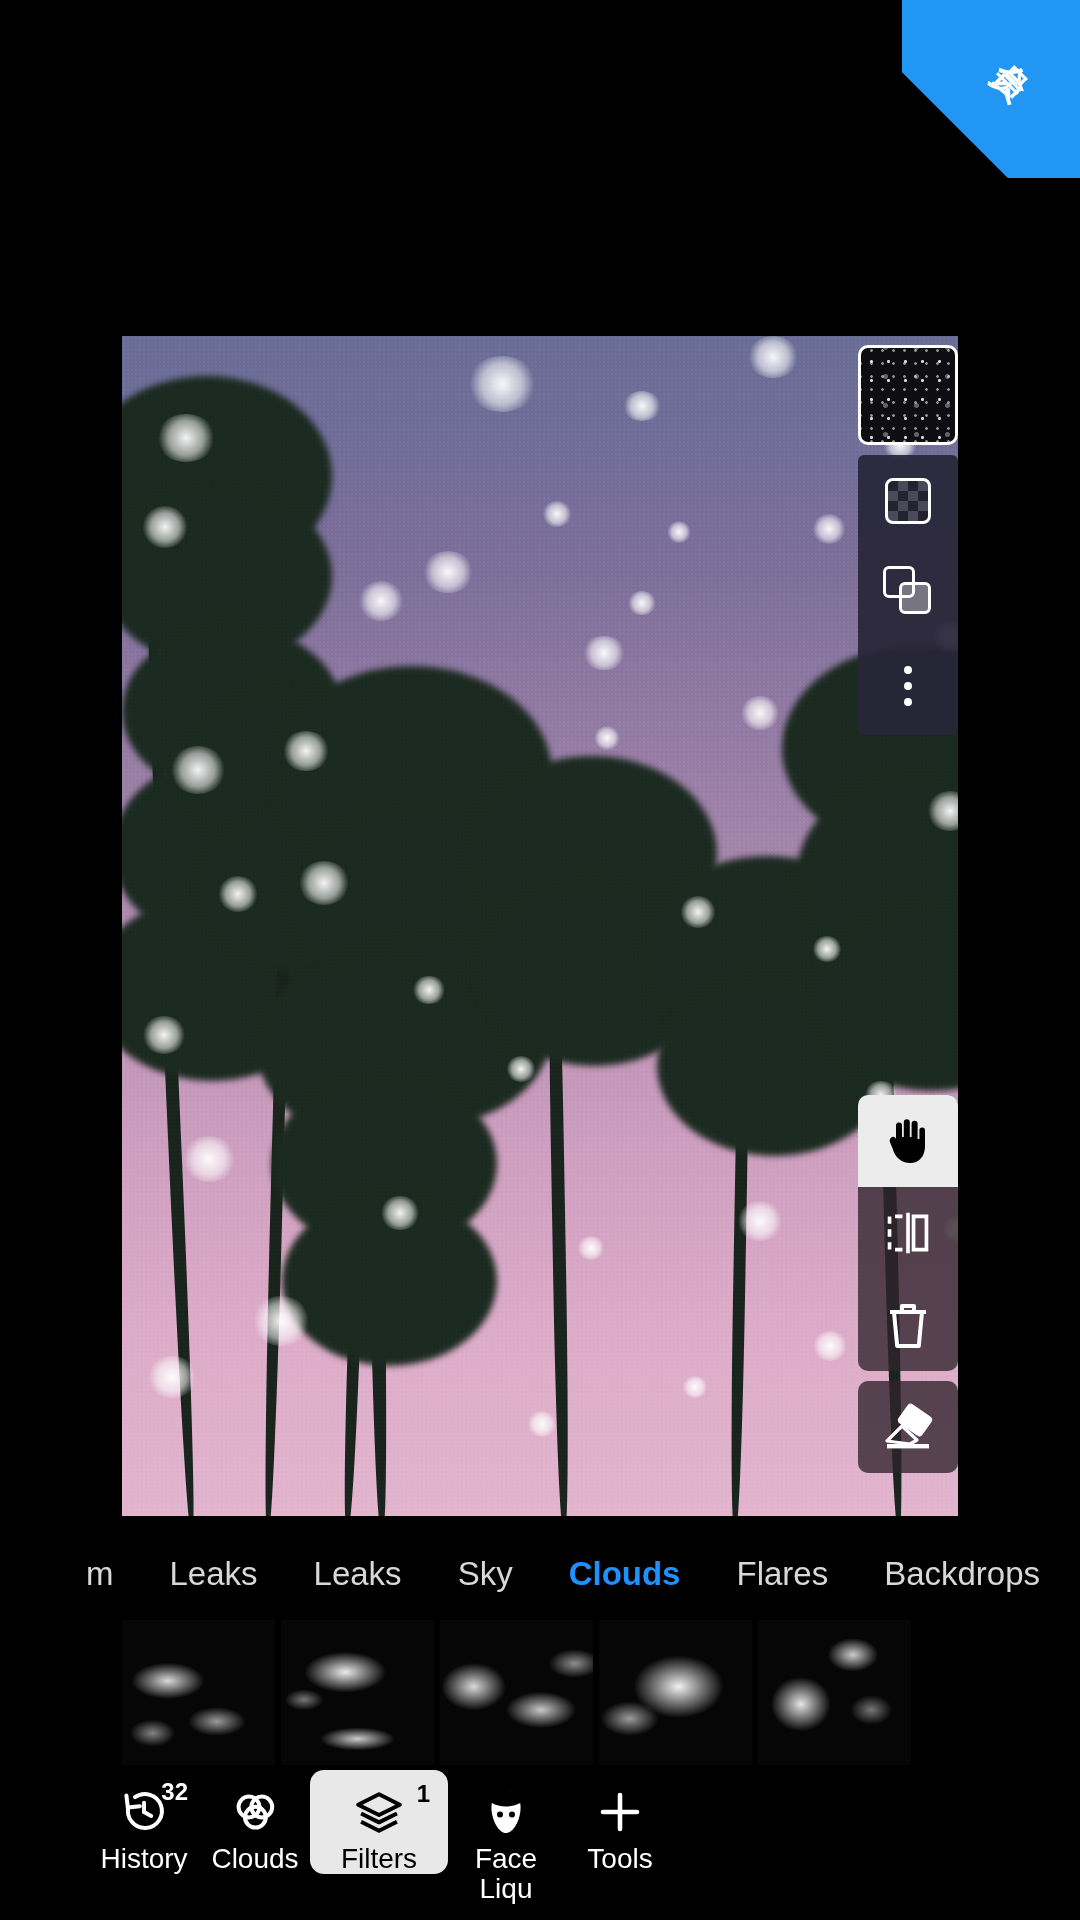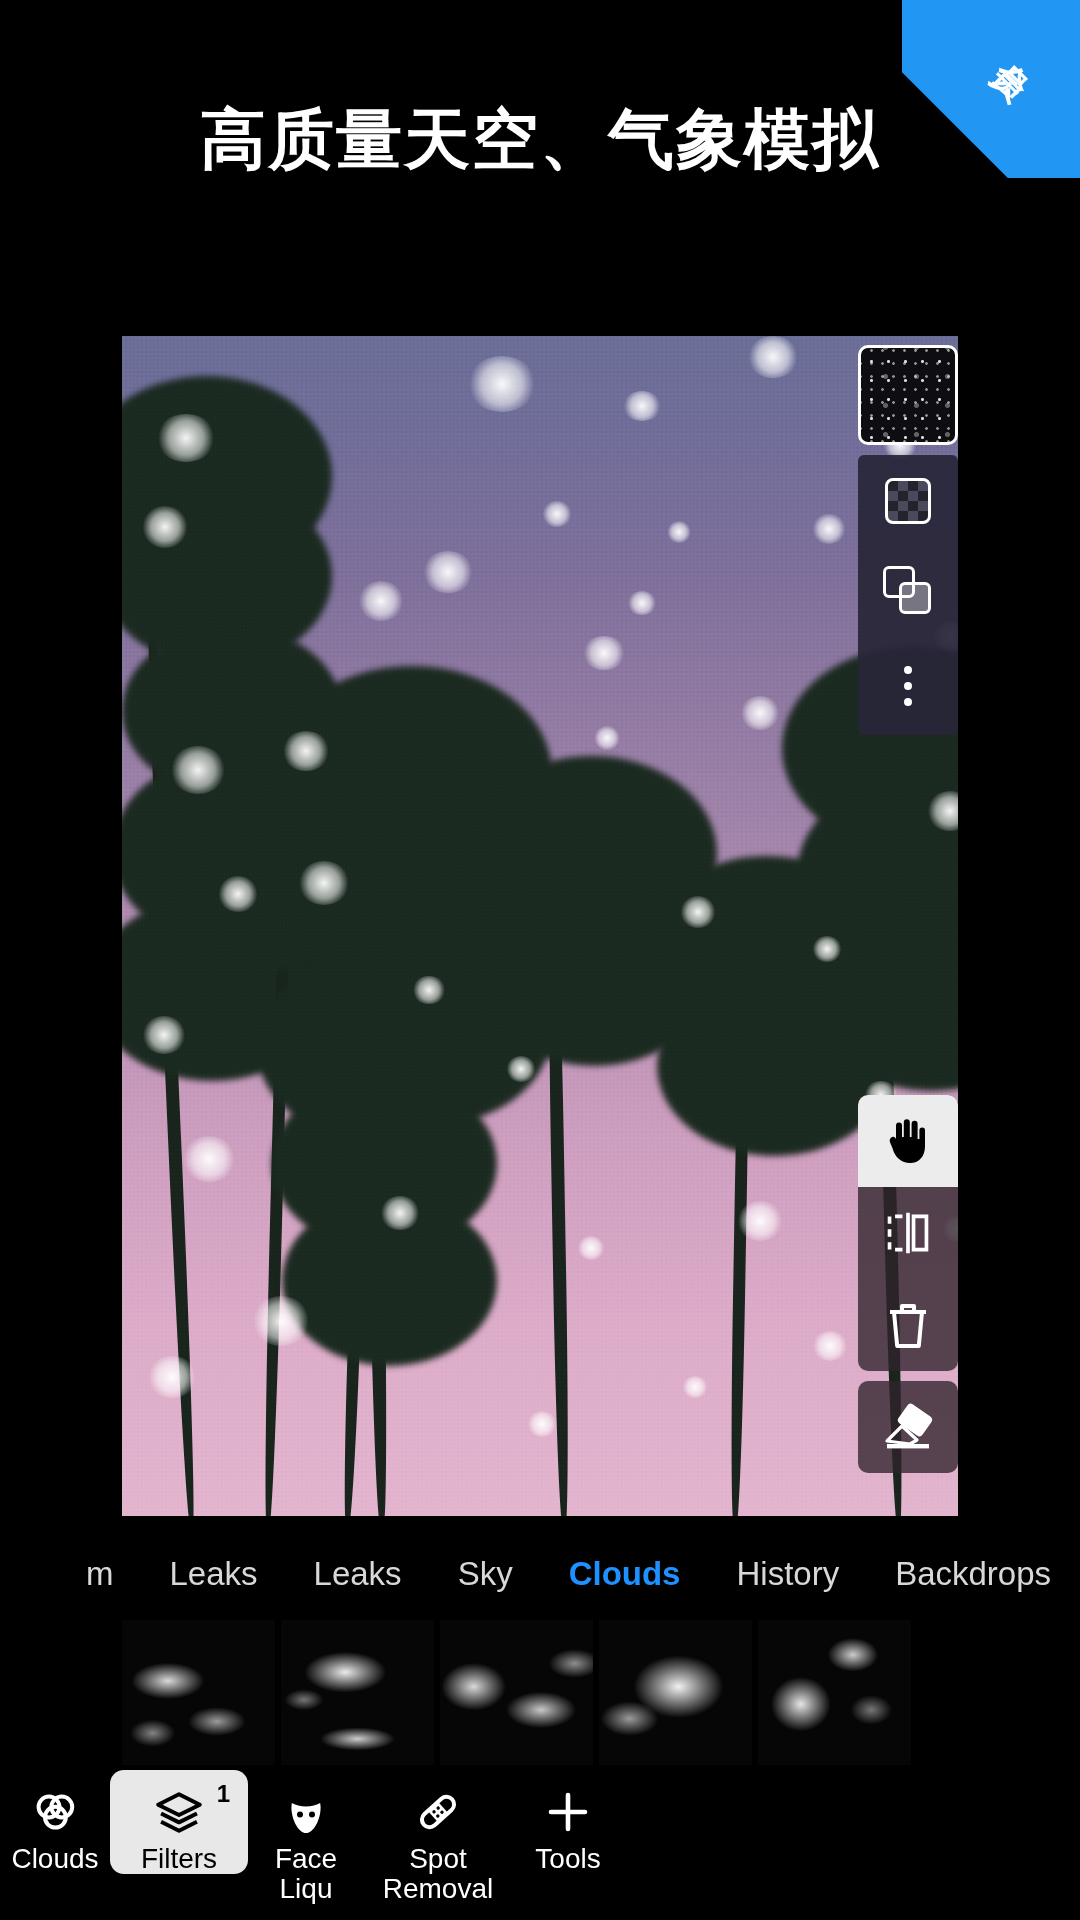--- a/index.html
+++ b/index.html
@@ -165,21 +165,20 @@
     position:absolute; font-size:24px; font-weight:bold; color:#fff;
   }
   .nav-item.active .nav-badge{ color:#000; }
   .clipped-label{ overflow:hidden; }
 </style>
 </head>
 <body>
 
 <div id="app">
 
-  <div class="promo-title">高质量天空、气象模拟</div>
 
   <div class="ribbon-wrap">
     <div class="ribbon-tri"></div>
     <div class="ribbon-text">会员</div>
   </div>
 
   <div class="canvas">
 
     <div class="trunk" style="left:42px;top:230px;width:13px;height:960px;transform:rotate(-2.5deg);"></div>
     <div class="crown" style="left:-40px;top:40px;width:250px;height:200px;filter:blur(3px);"></div>
@@ -326,21 +325,21 @@
       </div>
     </div>
   </div>
 
   <div class="tabs">
     <div class="tab clip-left">m</div>
     <div class="tab">Leaks</div>
     <div class="tab">Leaks</div>
     <div class="tab">Sky</div>
     <div class="tab active">Clouds</div>
-    <div class="tab">History</div>
+    <div class="tab">Flares</div>
     <div class="tab">Backdrops</div>
 
   </div>
 
   <div class="strip">
     <div class="thumbs">
 
       <div class="thumb">
         <div class="cloud" style="background:
           radial-gradient(ellipse 52px 26px at 30% 42%, rgba(255,255,255,.85), rgba(255,255,255,0) 70%),
@@ -379,20 +378,33 @@
           radial-gradient(ellipse 28px 20px at 74% 62%, rgba(255,255,255,.45), rgba(255,255,255,0) 74%),
           #060606;"></div>
       </div>
 
     </div>
 
   </div>
 
   <div class="bottom-nav">
 
+    <div class="nav-item" style="margin-left:88px;width:112px;">
+      <span class="nav-badge" style="right:12px;top:8px;">32</span>
+      <span class="nav-ico">
+        <svg width="48" height="48" viewBox="0 0 24 24">
+          <g fill="none" stroke="#fff" stroke-width="2" stroke-linecap="round">
+            <path d="M4.2 9.5 A8.5 8.5 0 1 0 7.5 4.6"></path>
+            <path d="M3.2 3.8 L3.9 9.8 L9.9 9.1"></path>
+            <path d="M12 7.4 V12 L15.6 14"></path>
+          </g>
+        </svg>
+      </span>
+      <span class="nav-label">History</span>
+    </div>
 
     <div class="nav-item" style="width:110px;">
       <span class="nav-ico">
         <svg width="48" height="48" viewBox="0 0 24 24">
           <g fill="none" stroke="#fff" stroke-width="2">
             <circle cx="9" cy="9.5" r="5.2"></circle>
             <circle cx="15.4" cy="9.5" r="5.2"></circle>
             <circle cx="12.2" cy="14.6" r="5.2"></circle>
           </g>
         </svg>
@@ -421,36 +433,20 @@
           <path fill="#fff" d="M11 1.5c4.3 0 7.3 3.4 7.3 8.2 0 6-3.5 12.8-7.3 12.8S3.7 15.7 3.7 9.7C3.7 4.9 6.7 1.5 11 1.5z"></path>
           <path fill="#000" d="M3.4 7.2c2.4 1.3 5 2 7.6 2s5.2-.7 7.6-2c-.6-3.6-3.4-5.9-7.6-5.9S4 3.6 3.4 7.2z"></path>
           <circle cx="8" cy="13.2" r="1.5" fill="#000"></circle>
           <circle cx="14" cy="13.2" r="1.5" fill="#000"></circle>
         </svg>
       </span>
       <span class="nav-label">Face
 Liqu</span>
     </div>
 
-    <div class="nav-item" style="width:148px;">
-      <span class="nav-ico">
-        <svg width="48" height="48" viewBox="0 0 24 24">
-          <g transform="rotate(-42 12 12)">
-            <rect x="2.5" y="8.2" width="19" height="7.6" rx="3.8" fill="none" stroke="#fff" stroke-width="2"></rect>
-            <rect x="8.6" y="8.2" width="6.8" height="7.6" fill="#fff"></rect>
-            <circle cx="10.6" cy="10.6" r=".85" fill="#000"></circle>
-            <circle cx="13.4" cy="10.6" r=".85" fill="#000"></circle>
-            <circle cx="10.6" cy="13.4" r=".85" fill="#000"></circle>
-            <circle cx="13.4" cy="13.4" r=".85" fill="#000"></circle>
-          </g>
-        </svg>
-      </span>
-      <span class="nav-label">Spot
-Removal</span>
-    </div>
 
 
     <div class="nav-item" style="width:112px;">
       <span class="nav-ico">
         <svg width="48" height="48" viewBox="0 0 24 24">
           <g stroke="#fff" stroke-width="2.3" stroke-linecap="round">
             <line x1="12" y1="3.5" x2="12" y2="20.5"></line>
             <line x1="3.5" y1="12" x2="20.5" y2="12"></line>
           </g>
         </svg>

